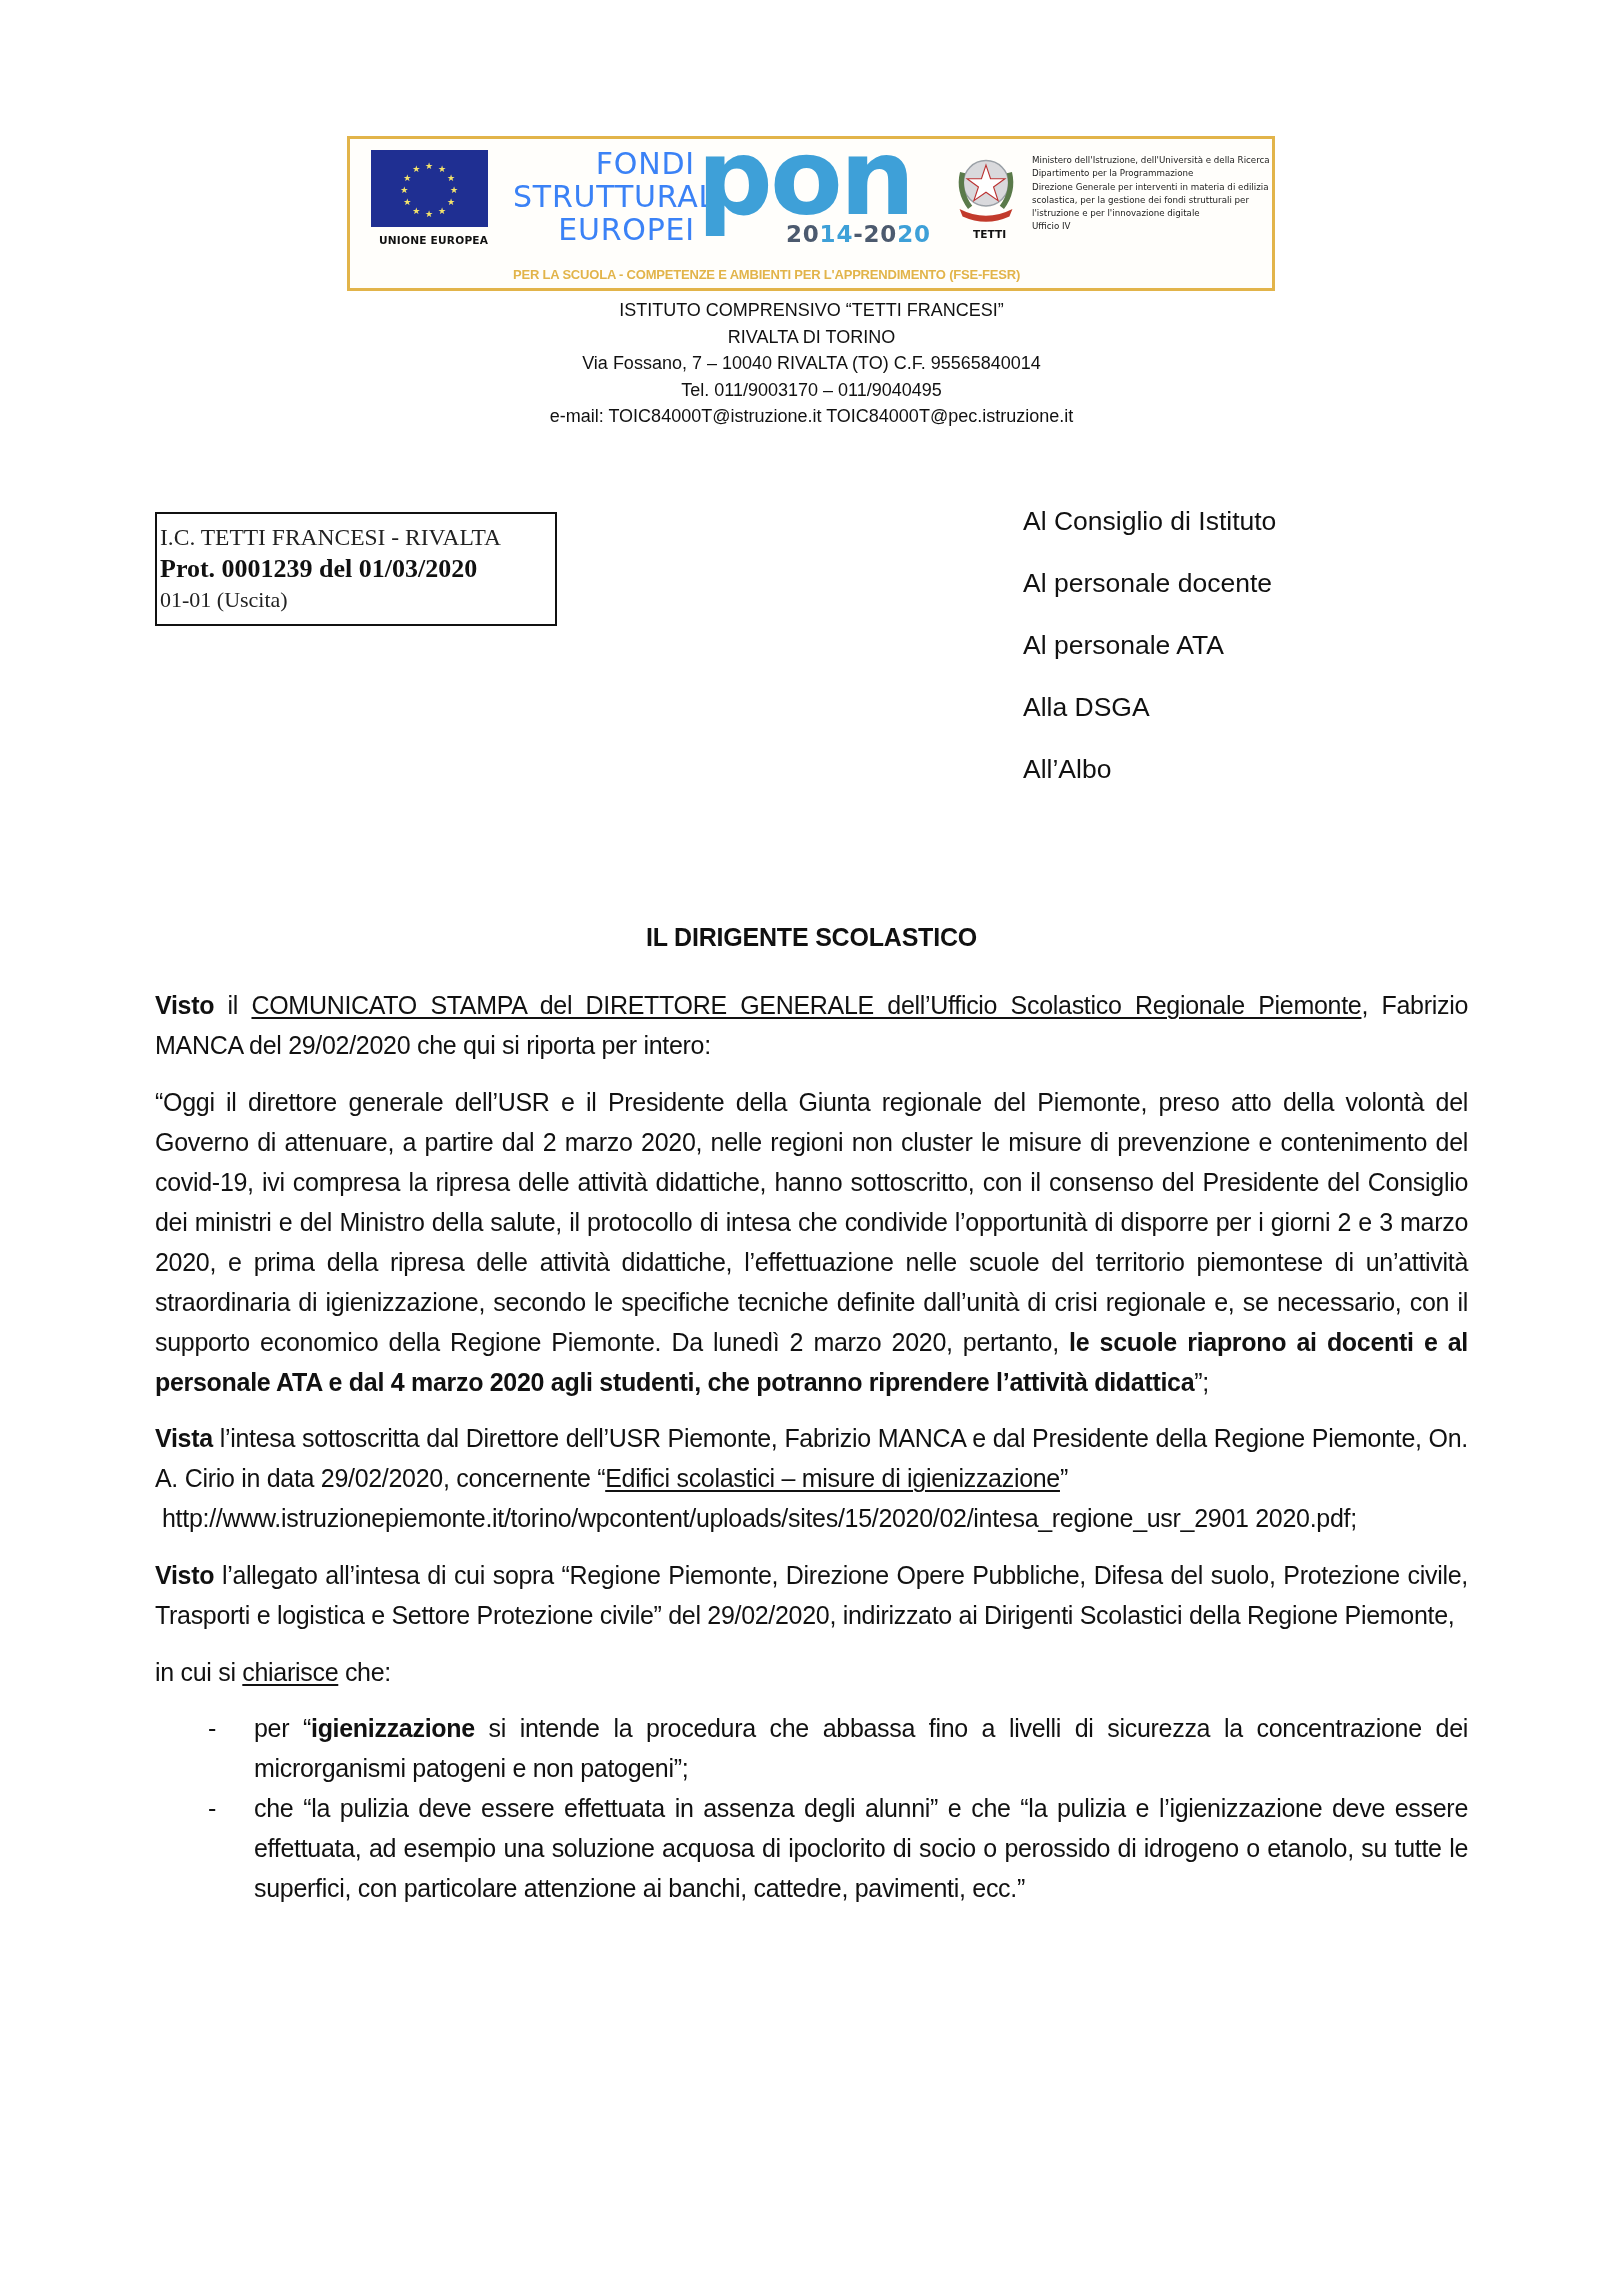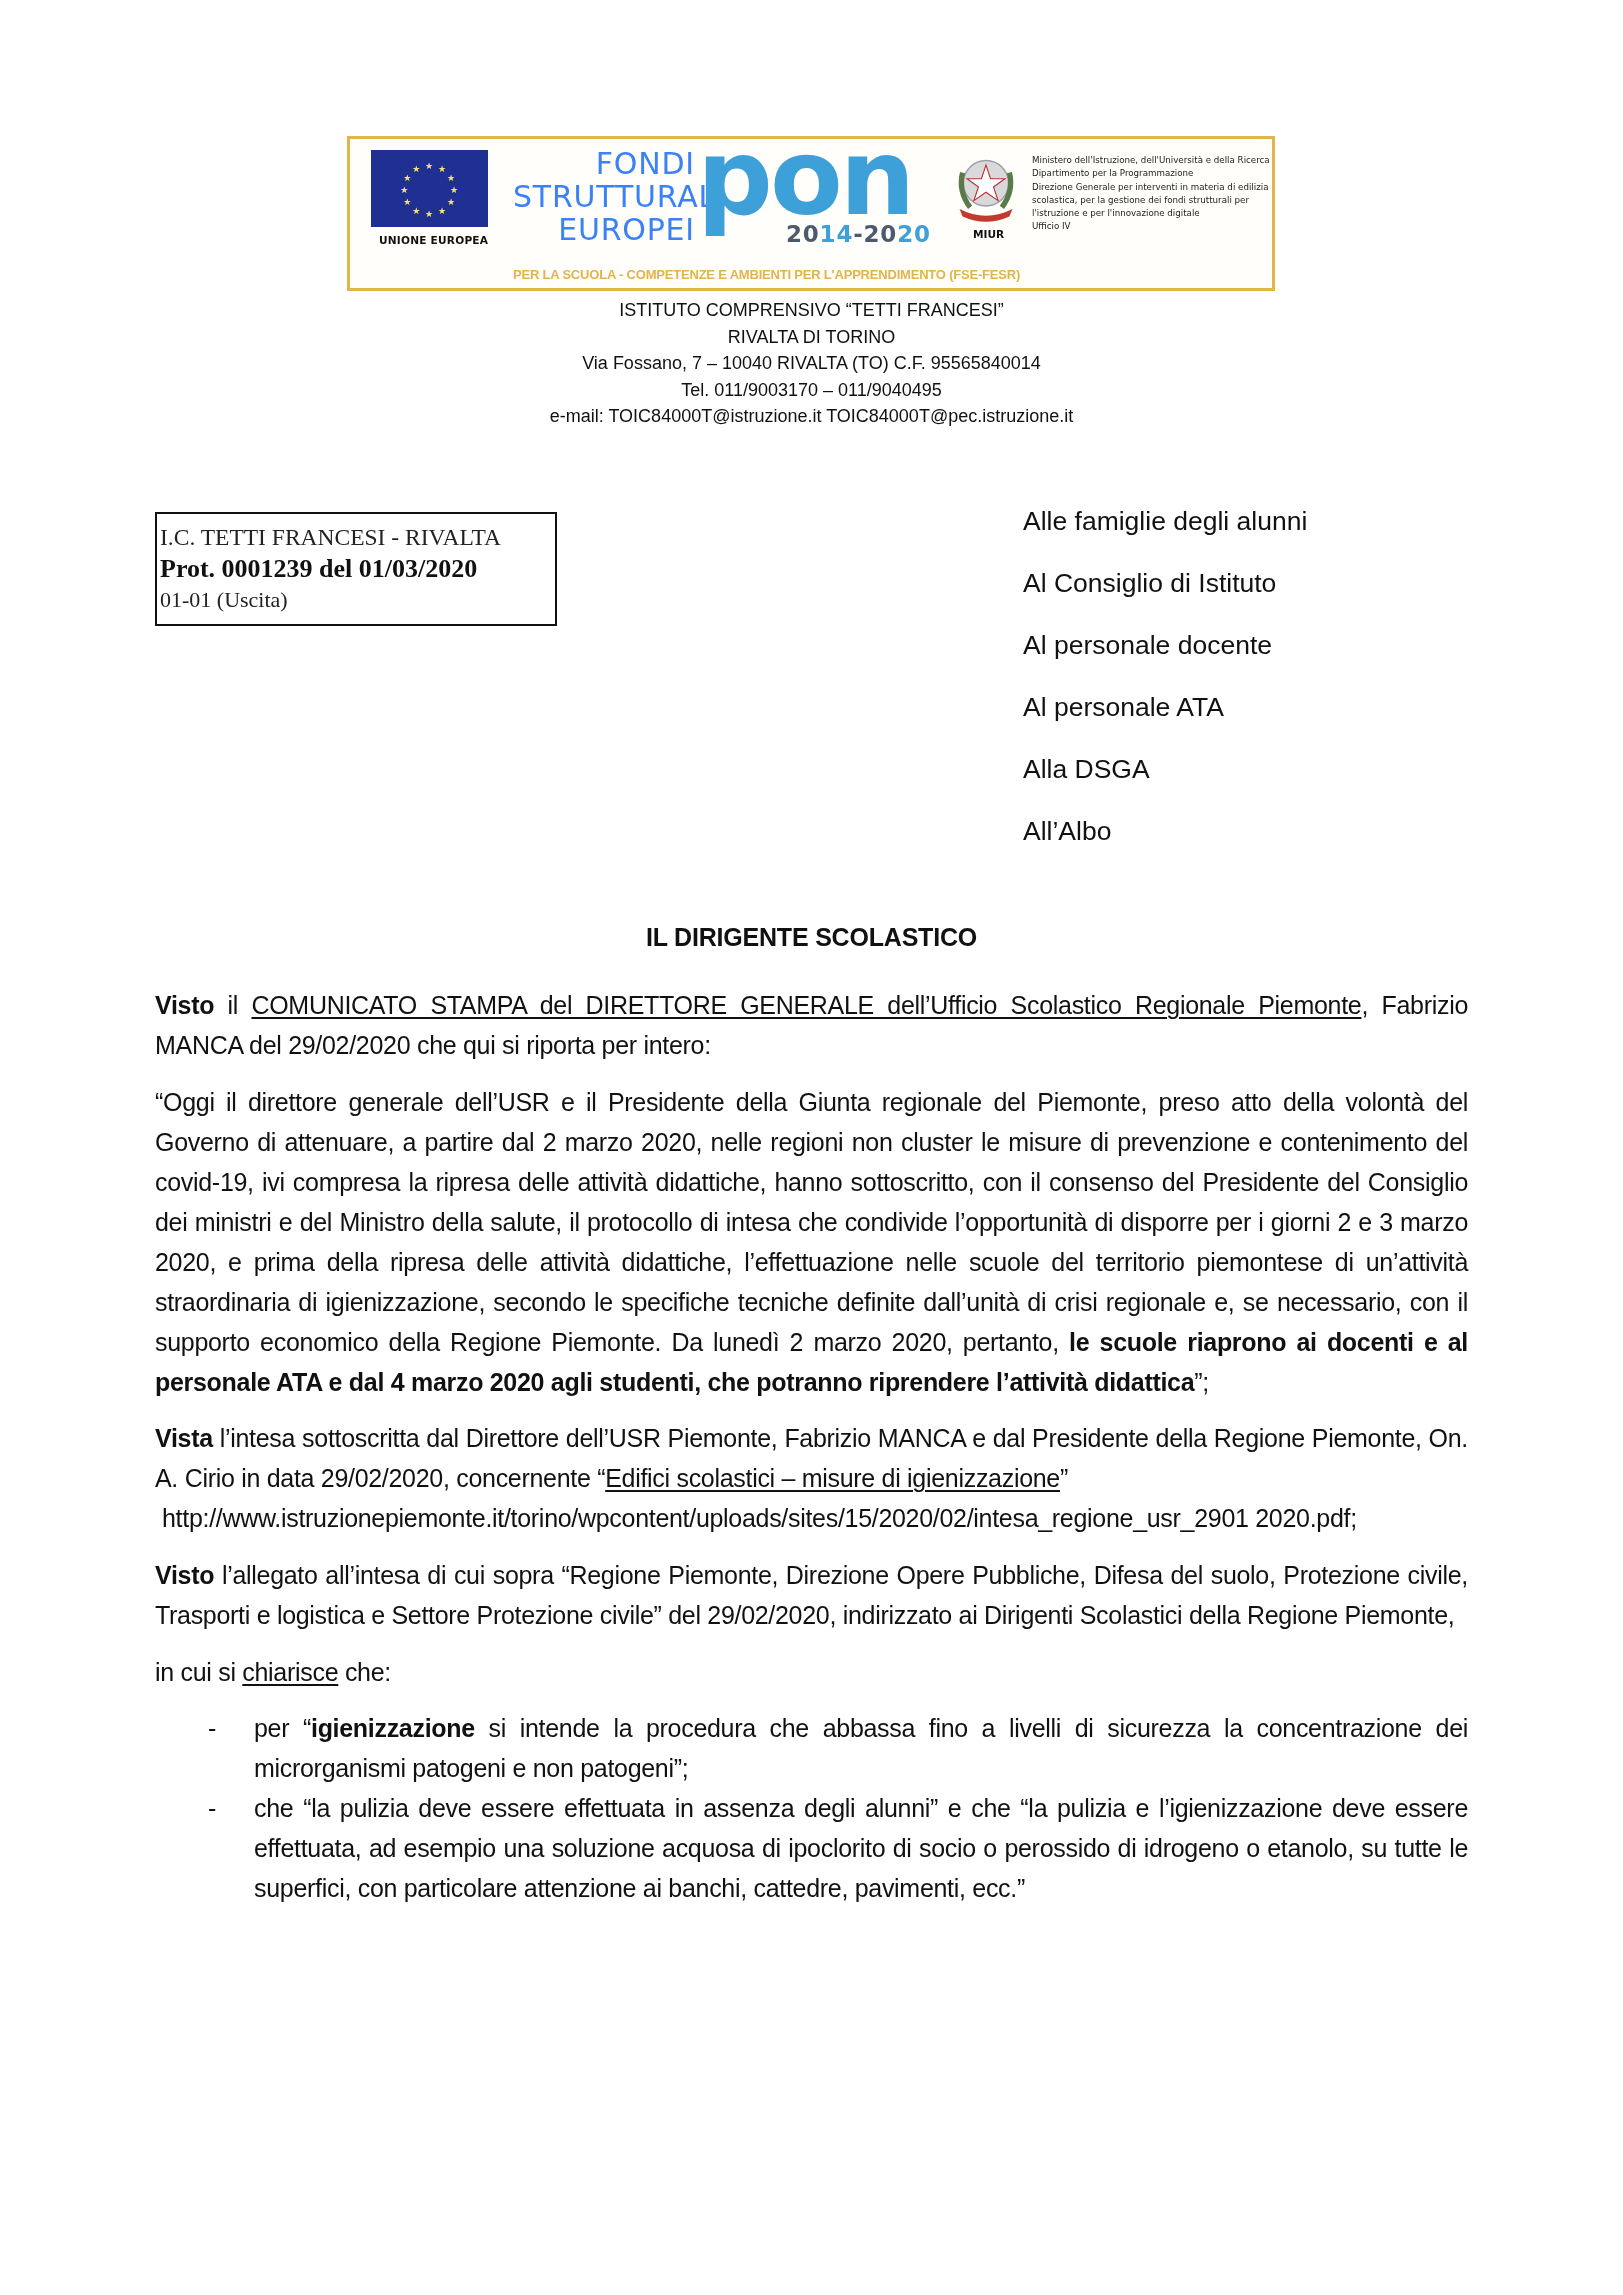--- a/index.html
+++ b/index.html
@@ -97,21 +97,21 @@
 
     <div class="emblem">
       <svg viewBox="0 0 90 100" xmlns="http://www.w3.org/2000/svg">
         <circle cx="45" cy="44" r="30" fill="#d9d9dc" stroke="#9aa0a6" stroke-width="2"></circle>
         <path d="M14 30 Q8 55 24 76" stroke="#5a7a4a" stroke-width="7" fill="none"></path>
         <path d="M76 30 Q82 55 66 76" stroke="#5a7a4a" stroke-width="7" fill="none"></path>
         <polygon points="45,20 51,38 70,38 55,49 61,67 45,56 29,67 35,49 20,38 39,38" fill="#fff" stroke="#b33" stroke-width="1.5"></polygon>
         <path d="M10 78 Q45 96 80 78 L76 88 Q45 102 14 88 Z" fill="#c23a2b"></path>
       </svg>
     </div>
-    <div class="miur-label">MIUR</div>
+    <div class="miur-label">TETTI</div>
 
     <div class="ministry">
       <div>Ministero dell'Istruzione, dell'Università e della Ricerca</div>
       <div>Dipartimento per la Programmazione</div>
       <div>Direzione Generale per interventi in materia di edilizia</div>
       <div>scolastica, per la gestione dei fondi strutturali per</div>
       <div>l'istruzione e per l'innovazione digitale</div>
       <div>Ufficio IV</div>
     </div>
   </div>
@@ -124,21 +124,20 @@
     <div>e-mail: TOIC84000T@istruzione.it TOIC84000T@pec.istruzione.it</div>
   </div>
 
   <div class="stamp">
     <div class="l1">I.C. TETTI FRANCESI - RIVALTA</div>
     <div class="l2">Prot. 0001239 del 01/03/2020</div>
     <div class="l3">01-01 (Uscita)</div>
   </div>
 
   <div class="recipients">
-    <div>Alle famiglie degli alunni</div>
     <div>Al Consiglio di Istituto</div>
     <div>Al personale docente</div>
     <div>Al personale ATA</div>
     <div>Alla DSGA</div>
     <div>All’Albo</div>
   </div>
 
   <div class="title">IL DIRIGENTE SCOLASTICO</div>
 
   <div class="body">

